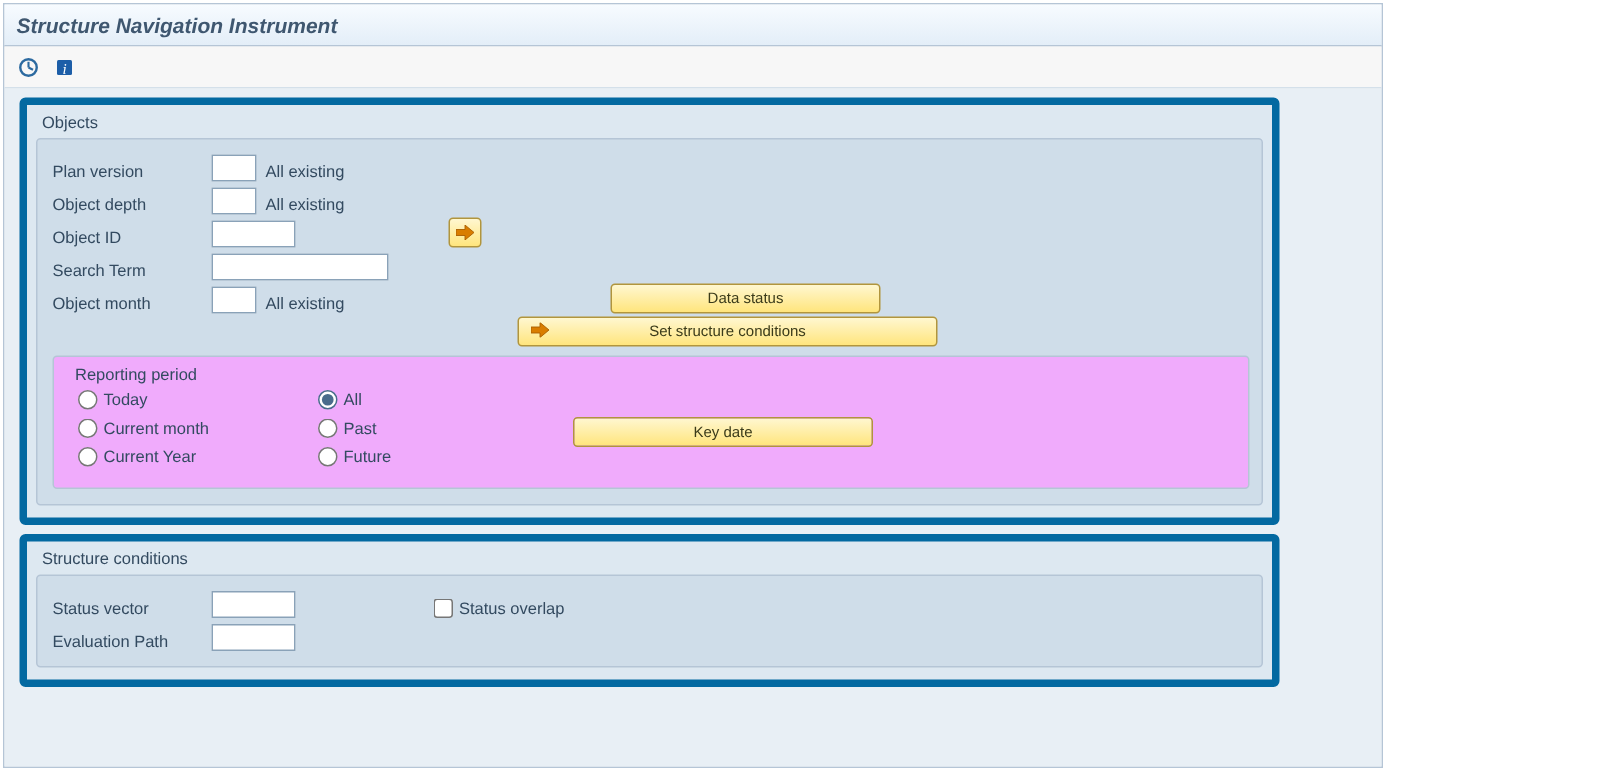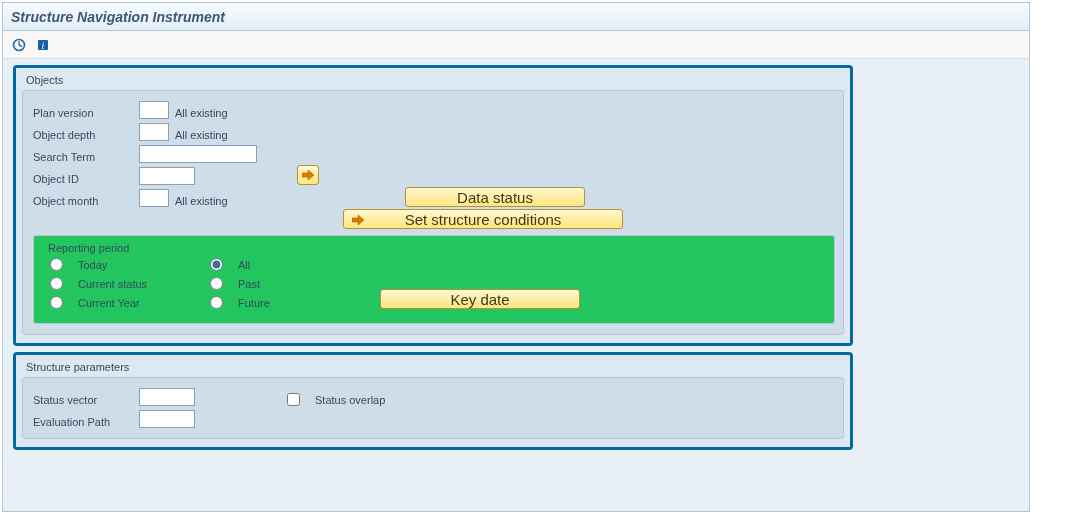--- a/index.html
+++ b/index.html
@@ -6,21 +6,21 @@
   body {
     font-family: Arial, Helvetica, sans-serif;
     font-size: 11px;
     color: #2d3b4a;
     background: #fff;
     width: 1067px;
     height: 516px;
     overflow: hidden;
   }
   .window {
-    width: 1028px;
+    width: 920px;
     height: 510px;
     margin: 2px;
     border: 1px solid #b5c5d6;
     background: #f2f2f2;
   }
   .title-bar {
     height: 28px;
     background: linear-gradient(#f7fbff, #e3eef8);
     border-bottom: 1px solid #b5c5d6;
     padding: 0 8px;
@@ -50,21 +50,21 @@
     border-radius: 2px;
     cursor: pointer;
   }
   .content {
     padding: 6px 10px 10px 10px;
     background: #e8eff5;
     height: calc(100% - 56px);
   }
   .panel {
     width: 840px;
-    border: 3px solid #0369a1;
+    border: 5px solid #0369a1;
     border-radius: 4px;
     background: #dde8f1;
     margin-bottom: 6px;
     padding: 4px 6px 8px 6px;
     position: relative;
   }
   .panel-inner {
     border: 1px solid #b5c5d6;
     border-radius: 3px;
     background: #cfdde9;
@@ -126,42 +126,42 @@
     width: 200px;
     height: 20px;
     border: 1px solid #b1953d;
     background: linear-gradient(#fff7d0, #ffe57d);
     border-radius: 3px;
     display: flex;
     align-items: center;
     justify-content: center;
     cursor: pointer;
     color: #3b3b1a;
-    font-size: 15px;
+    font-size: 10px;
     position: relative;
   }
   .wide-btn .leading-icon {
     position: absolute;
     left: 8px;
   }
   .radio-grid {
     display: flex;
     gap: 40px;
     padding: 4px 6px;
   }
   .radio-col {
     display: flex;
     flex-direction: column;
     gap: 6px;
     width: 120px;
   }
-  .radio-row { display:flex; align-items:center; gap:15px; color:#334a60; }
+  .radio-row { display:flex; align-items:center; gap:4px; color:#334a60; }
   .btn-col {
     display:flex;
-    flex-direction:column;
+    flex-direction:row;
     gap:4px;
     margin-left: 10px;
     justify-content: flex-end;
     padding-top: 18px;
   }
   input[type=radio], input[type=checkbox] {
     width: 13px; height: 13px;
     accent-color: #4a6b8c;
   }
   .watermark {
@@ -211,33 +211,33 @@
           <span class="after-text">All existing</span>
         </div>
 
         <div class="row">
           <div class="label-col">Object depth</div>
           <input class="input-small" value="" style="">
           <span class="after-text">All existing</span>
         </div>
 
         <div class="row">
-          <div class="label-col">Search Term</div>
-          <input class="input-lg" value="" style="">
-        </div>
-
-        <div class="row">
           <div class="label-col">Object ID</div>
           <input class="input-med" value="" style="">
           <div style="width:90px;"></div>
           <div class="icon-btn-sm">
             <svg width="12" height="10" viewBox="0 0 12 10">
               <polygon points="0,3 6,3 6,0 12,5 6,10 6,7 0,7" fill="#d97d00" stroke="#a85e00" stroke-width="0.6"></polygon>
             </svg>
           </div>
+        </div>
+
+        <div class="row">
+          <div class="label-col">Search Term</div>
+          <input class="input-lg" value="" style="">
         </div>
 
         <div class="row">
           <div class="label-col">Object month</div>
           <input class="input-small" value="" style="">
           <span class="after-text" style="width:100px;">All existing</span>
           <div style="width:118px;"></div>
           <div class="wide-btn" style="width:180px;">
             <span>Data status</span>
           </div>
@@ -248,31 +248,31 @@
           <div class="wide-btn" style="width:280px;margin-left:44px;">
             <span class="leading-icon">
               <svg width="12" height="10" viewBox="0 0 12 10">
                 <polygon points="0,3 6,3 6,0 12,5 6,10 6,7 0,7" fill="#d97d00" stroke="#a85e00" stroke-width="0.6"></polygon>
               </svg>
             </span>
             <span>Set structure conditions</span>
           </div>
         </div>
 
-        <div class="panel-inner" style="margin-top:6px; background:#22c55e;">
+        <div class="panel-inner" style="margin-top:6px; background:#f0abfc;">
           <div class="group-label" style="padding-top:0;">Reporting period</div>
           <div class="radio-grid">
             <div class="radio-col">
               <label class="radio-row">
                 <input type="radio" name="rp" style="">
                 <span>Today</span>
               </label>
               <label class="radio-row">
                 <input type="radio" name="rp" style="">
-                <span>Current status</span>
+                <span>Current month</span>
               </label>
               <label class="radio-row">
                 <input type="radio" name="rp" style="">
                 <span>Current Year</span>
               </label>
             </div>
             <div class="radio-col">
               <label class="radio-row">
                 <input type="radio" name="rp" checked="" style="">
                 <span>All</span>
@@ -291,21 +291,21 @@
                 <span>Key date</span>
               </div>
             </div>
           </div>
         </div>
 
       </div>
     </div>
 
     <div class="panel">
-      <div class="group-label">Structure parameters</div>
+      <div class="group-label">Structure conditions</div>
       <div class="panel-inner">
 
         <div class="row">
           <div class="label-col">Status vector</div>
           <input class="input-med" value="" style="">
           <div style="width:80px;"></div>
           <label class="radio-row">
             <input type="checkbox" style="">
             <span>Status overlap</span>
           </label>

